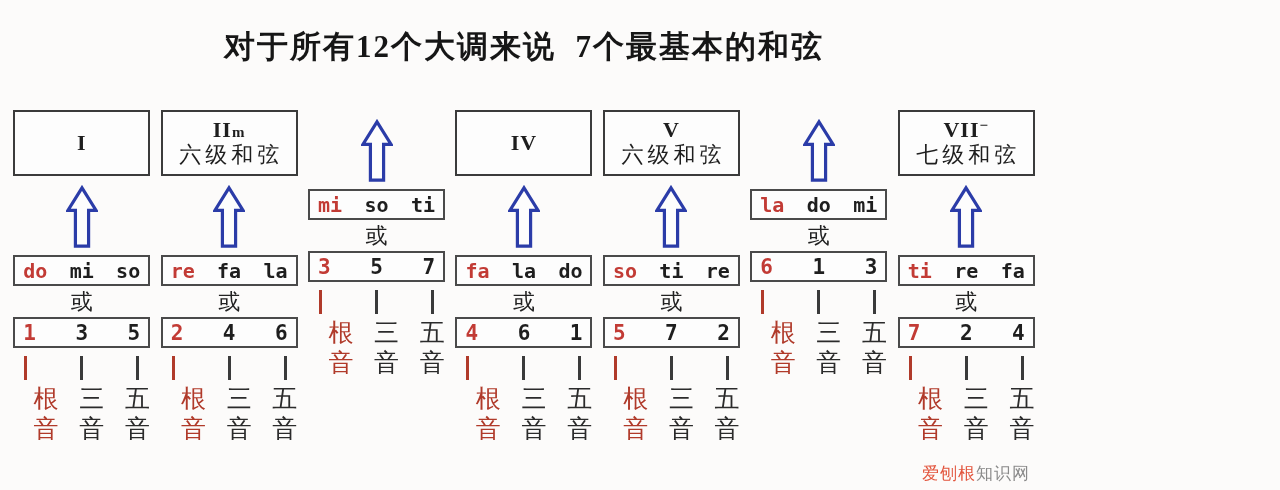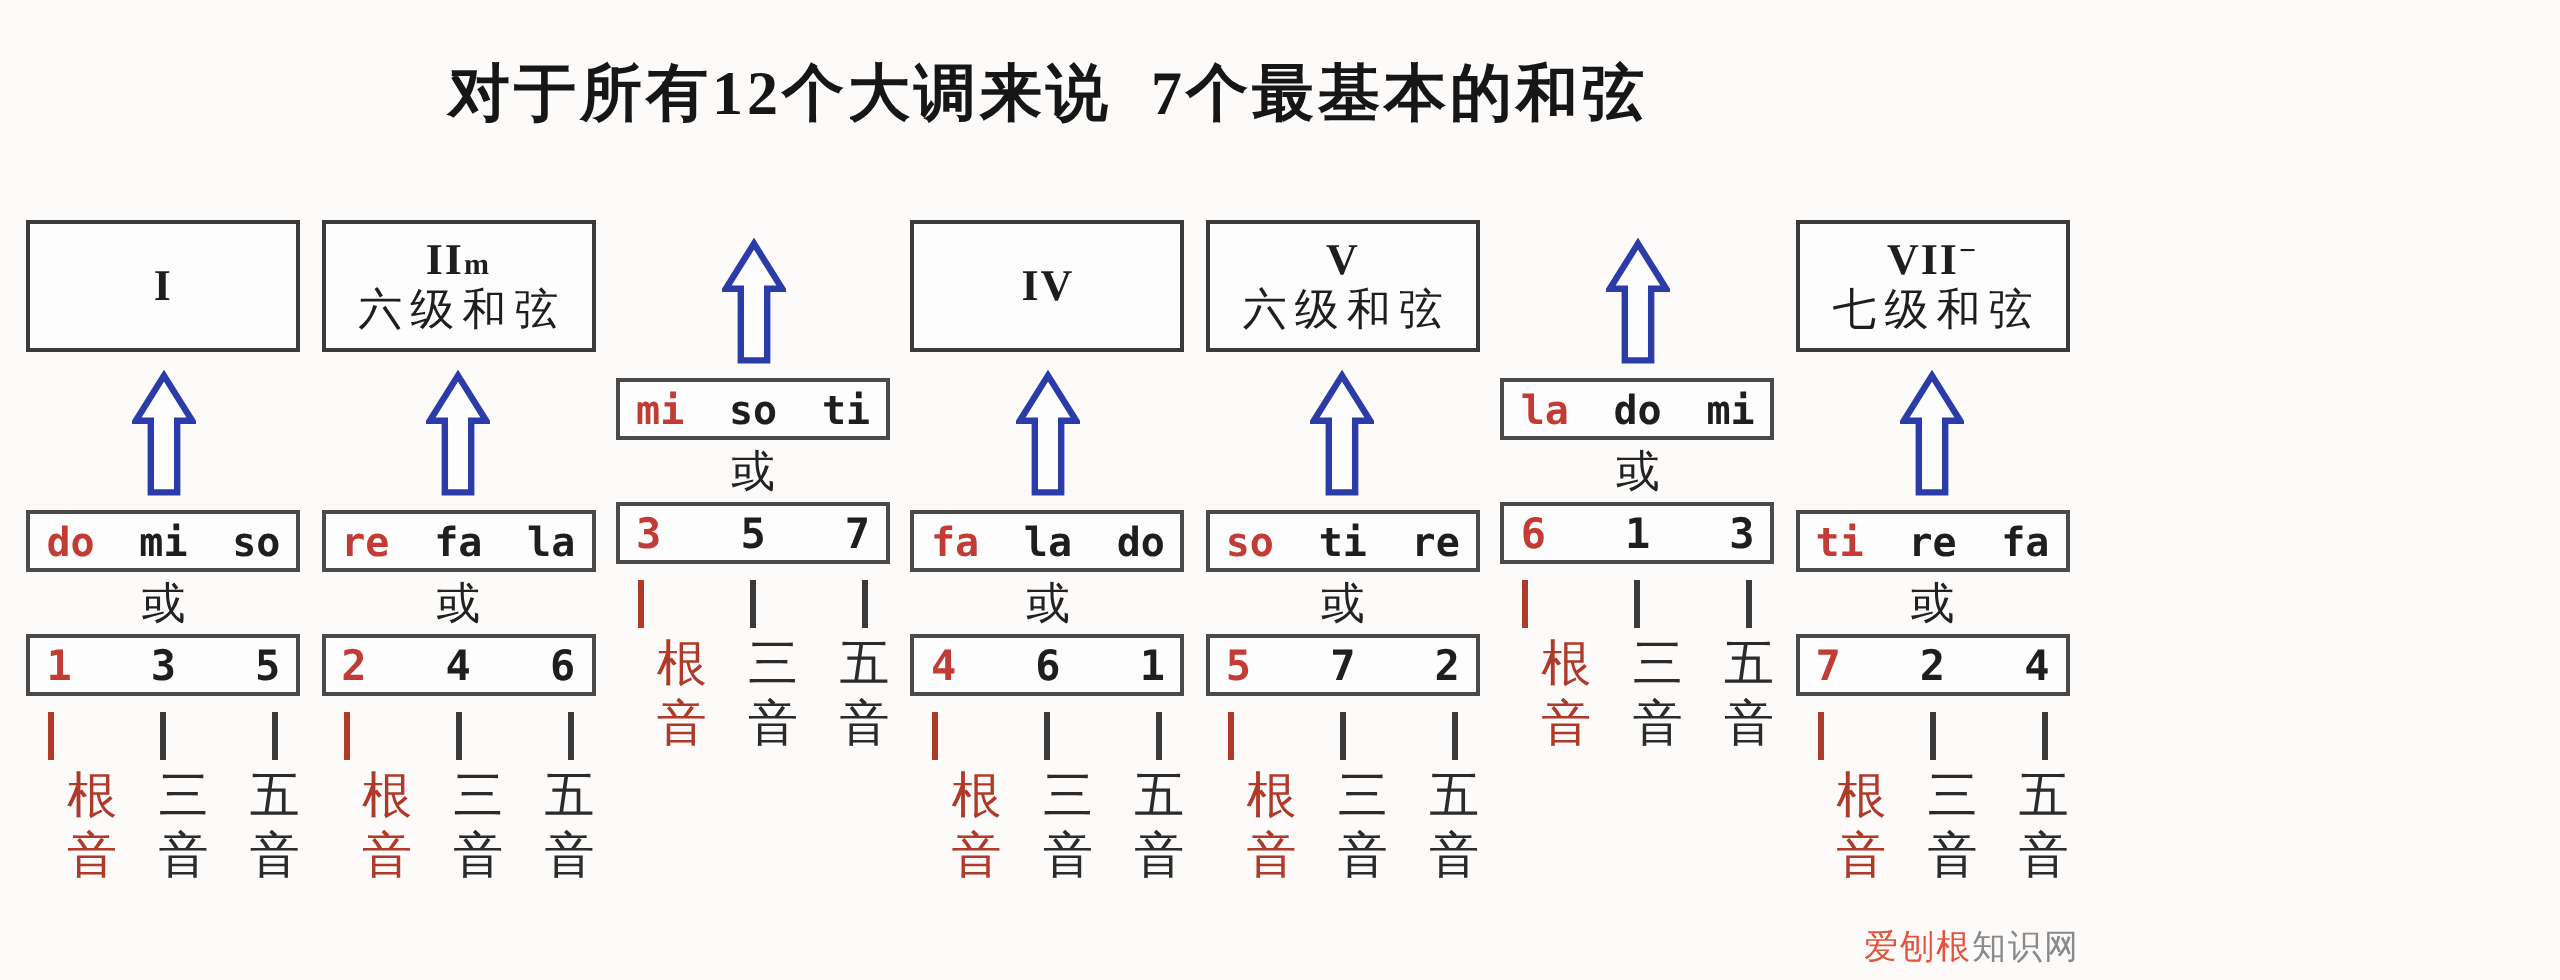--- a/index.html
+++ b/index.html
@@ -110,21 +110,21 @@
     line-height: 1.18;
     text-align: center;
     word-break: break-all;
     color: #2b2b2b;
     margin-left: 20px;
   }
   .role.first { color: var(--role-red, #b03a2a); }
 
   .watermark {
     position: absolute;
-    right: 8px; bottom: 5px;
+    right: 18px; bottom: 5px;
     font-family: "Liberation Sans", sans-serif;
     font-size: 17px;
     letter-spacing: 1px;
   }
   .wm-red  { color: var(--watermark-red, #e2543c); }
   .wm-gray { color: #8a8a8a; }
 </style>
 </head>
 <body>
 

